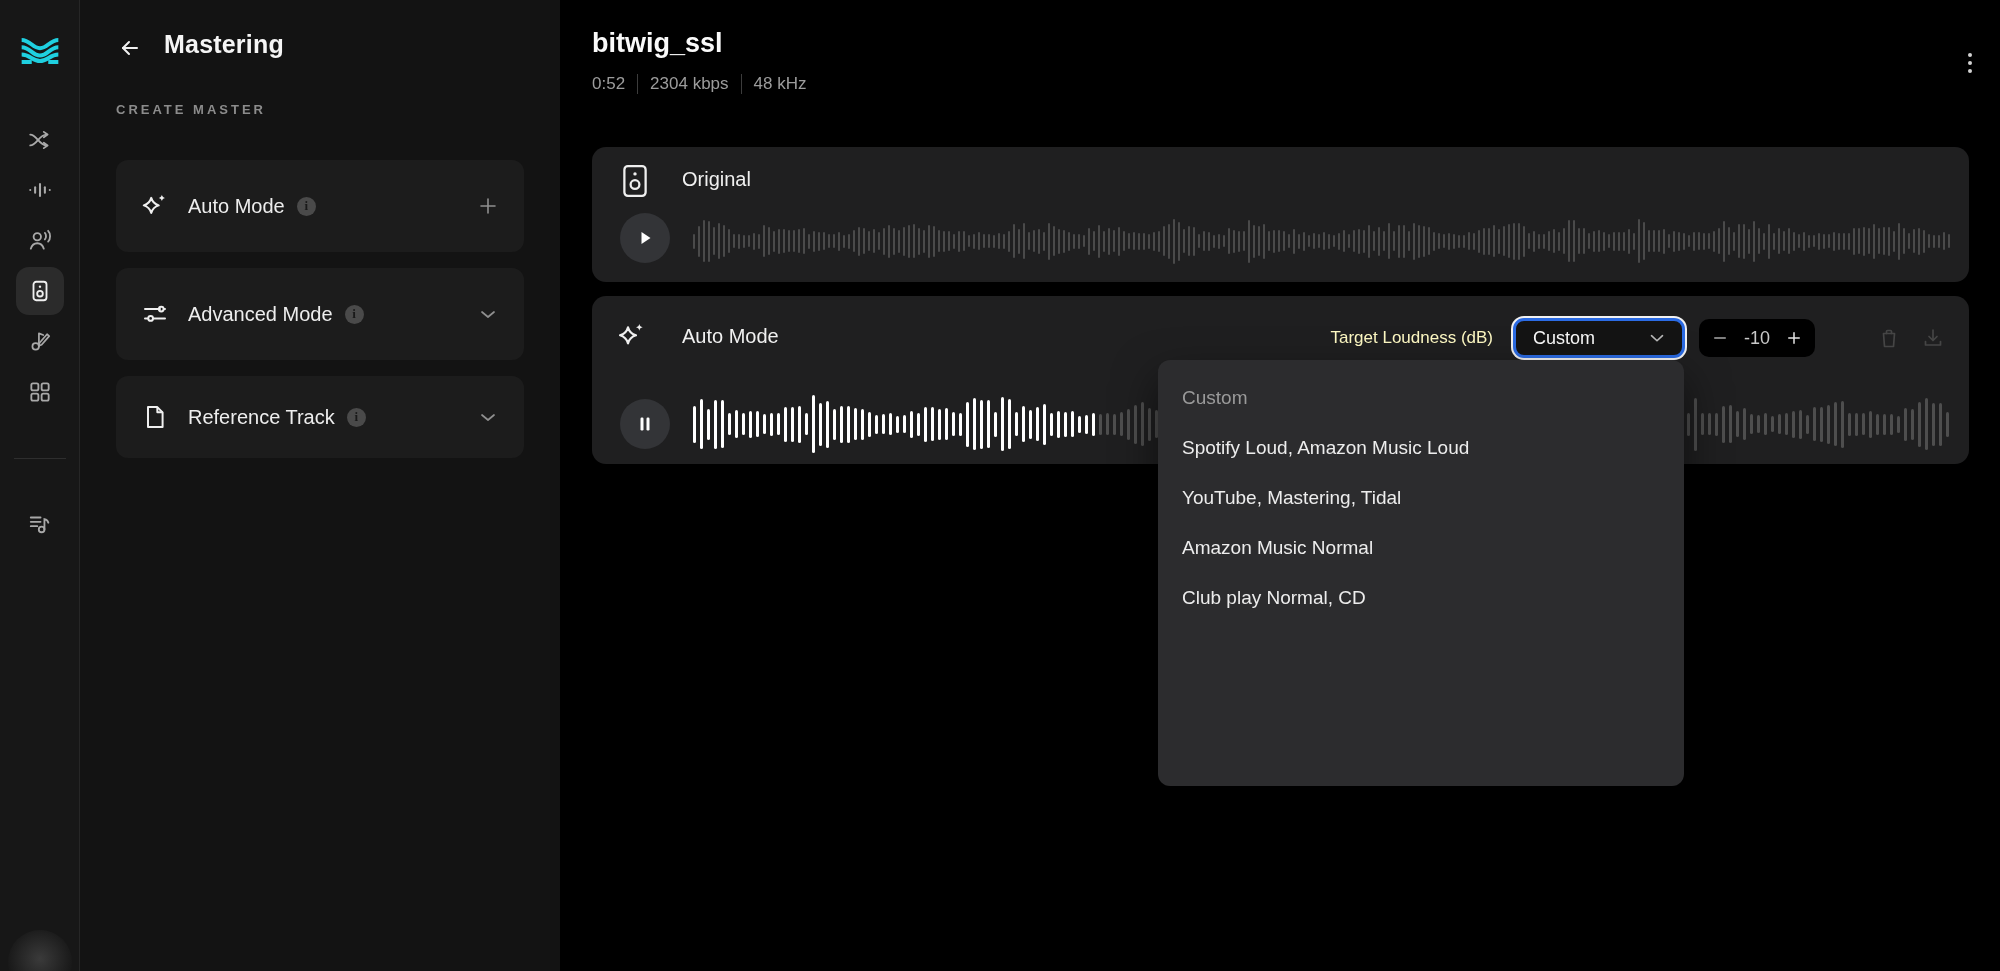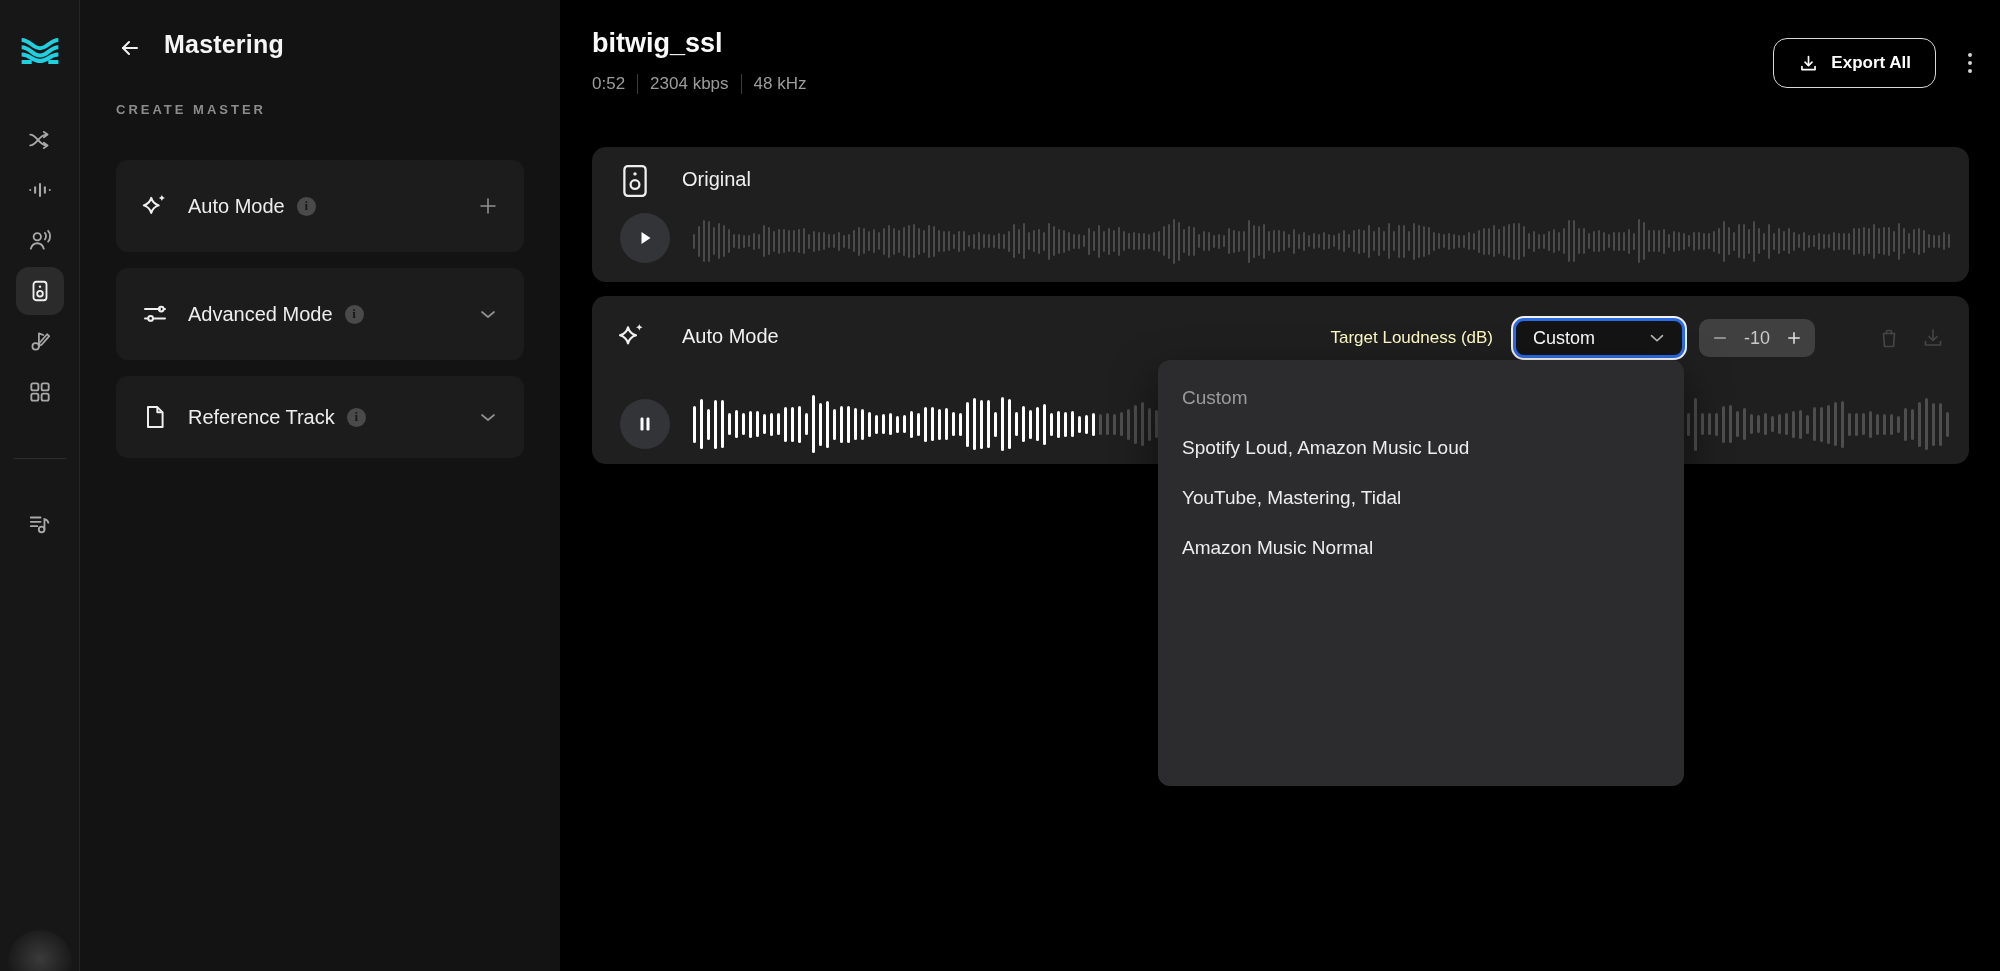--- a/index.html
+++ b/index.html
@@ -43,21 +43,21 @@
   .card-head-label { position:absolute; left:90px; font-size:20px; font-weight:500; color:#f0f0f0; }
   .pp-btn { position:absolute; left:28px; width:50px; height:50px; border-radius:50%; background:#333437; display:flex; align-items:center; justify-content:center; cursor:pointer; }
   .waveform { position:absolute; left:101px; width:1258px; display:flex; align-items:center; overflow:hidden; cursor:pointer; }
 
   
   #auto-controls { position:absolute; right:24px; top:20px; height:44px; display:flex; align-items:center; }
   #loudness-label { font-size:17px; color:#fef9c3; margin-right:20px; }
   #preset-btn { width:172px; height:40px; background:#141414; border:3px solid #2b6be4; box-shadow:0 0 0 2px #f2f2f2; border-radius:11px; display:flex; align-items:center; padding:0 14px 0 17px; cursor:pointer; }
   #preset-btn .val { font-size:18px; color:#fafafa; }
   #preset-btn .chev { margin-left:auto; color:#b9b9b9; display:flex; }
-  #stepper { margin-left:14px; width:116px; height:38px; background:#404040; border-radius:10px; display:flex; align-items:center; justify-content:space-between; padding:0 12px; }
+  #stepper { margin-left:14px; width:116px; height:38px; background:#000000; border-radius:10px; display:flex; align-items:center; justify-content:space-between; padding:0 12px; }
   #stepper .step-btn { color:#a8a8a8; display:flex; cursor:pointer; }
   #stepper .step-val { font-size:18px; color:#c9c9c9; }
   #row-actions { margin-left:62px; display:flex; align-items:center; gap:20px; color:#454545; }
   #row-actions span { display:flex; cursor:pointer; }
 
   
   #preset-dropdown { position:absolute; left:598px; top:360px; width:526px; height:426px; background:#2c2c2e; border-radius:12px; box-shadow:0 18px 44px rgba(0,0,0,.55); padding:13px 0; z-index:30; }
   .dd-item { height:50px; display:flex; align-items:center; padding-left:24px; font-size:19px; color:#ededed; cursor:pointer; }
   .dd-item.selected { color:#9a9a9a; }
 
@@ -204,30 +204,20 @@
 
   <h2 id="track-title">bitwig_ssl</h2>
   <div id="track-meta">
     <span>0:52</span>
     <span class="meta-sep"></span>
     <span>2304 kbps</span>
     <span class="meta-sep"></span>
     <span>48 kHz</span>
   </div>
 
-  <button id="export-btn">
-    <span>
-      <svg width="21" height="21" viewBox="0 0 24 24" fill="none" stroke="#fff" stroke-width="1.9" stroke-linecap="round" stroke-linejoin="round">
-        <path d="M12 4 v10"></path>
-          <path d="M8 10.5 l4 4 4-4"></path>
-          <path d="M4.5 15.5 v3.5 h15 v-3.5"></path>
-      </svg>
-    </span>
-    <span class="lbl">Export All</span>
-  </button>
   <div id="kebab-btn">
       <i></i>
       <i></i>
       <i></i>
     </div>
 
   <section class="track-card" id="original-card">
     <span class="abs" style="left:26px; top:15px; color:#efefef;">
       <svg width="34" height="38" viewBox="0 0 24 26" fill="none" stroke="currentColor" stroke-width="1.6" stroke-linejoin="round">
         <rect x="4.5" y="2.5" width="15" height="21" rx="2.5"></rect>
@@ -738,15 +728,16 @@
         <span style="flex:none;width:3px;height:43px;background:#4e4e4e;margin-right:4px;border-radius:1.5px;"></span>
         <span style="flex:none;width:3px;height:25px;background:#4e4e4e;margin-right:4px;border-radius:1.5px;"></span>
       </div>
   </section>
 
   <div id="preset-dropdown">
     <div class="dd-item selected">Custom</div>
     <div class="dd-item">Spotify Loud, Amazon Music Loud</div>
     <div class="dd-item">YouTube, Mastering, Tidal</div>
     <div class="dd-item">Amazon Music Normal</div>
+    <div class="dd-item">Club play Normal, CD</div>
   </div>
 
 </main>
 
 </body></html>

